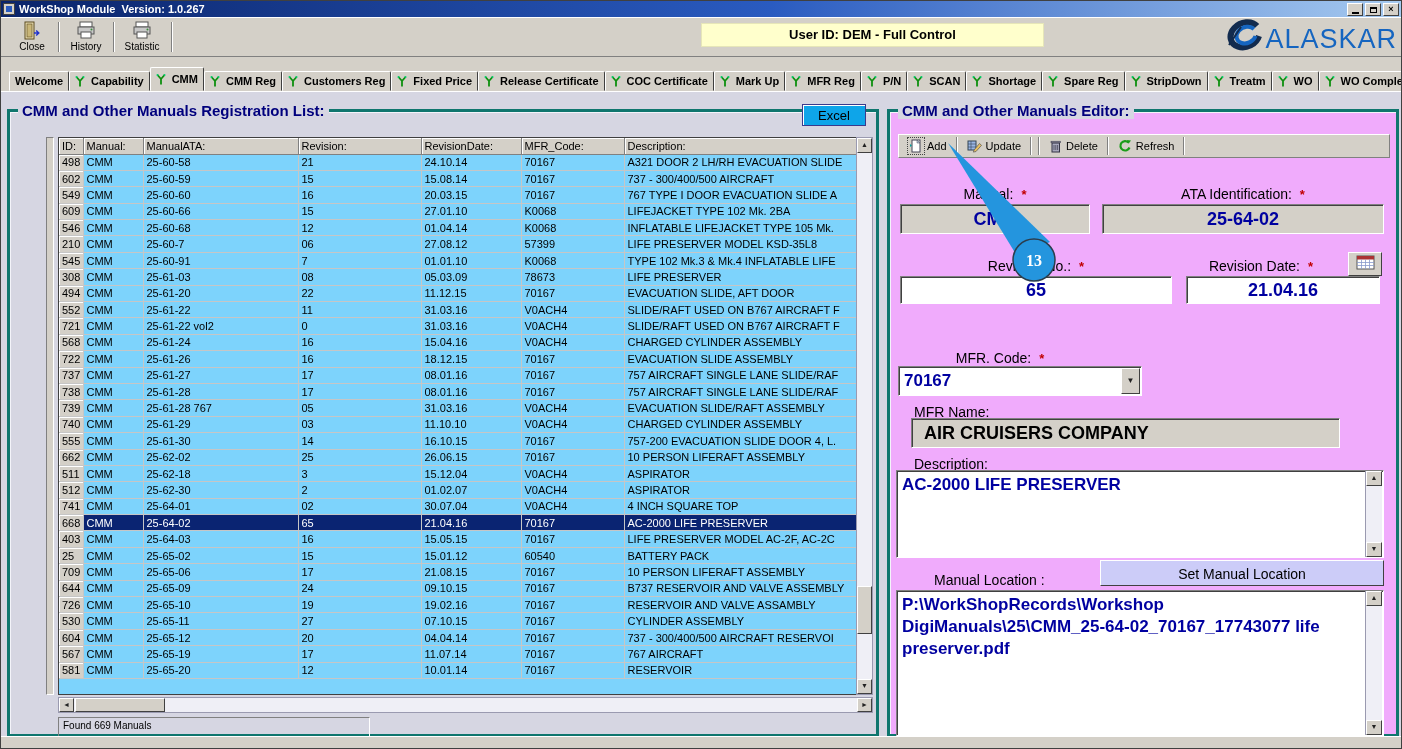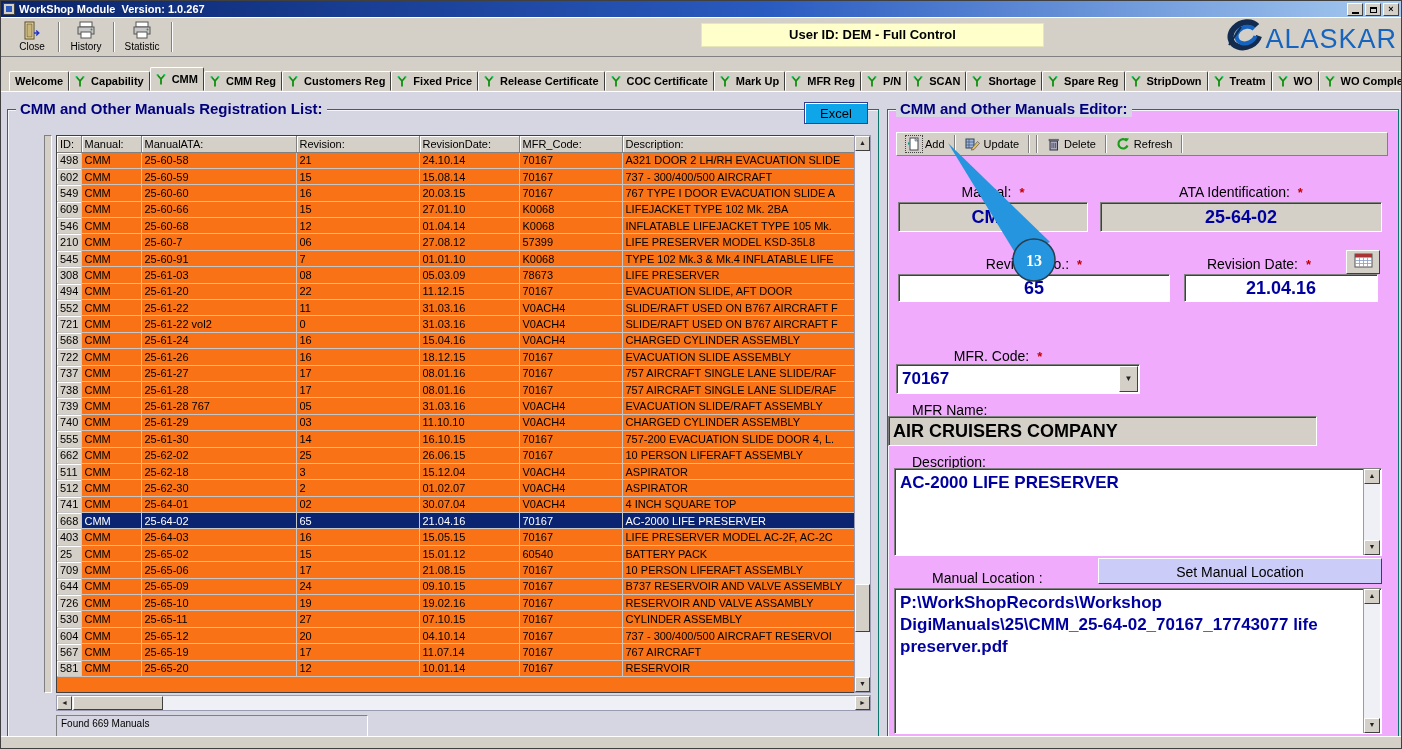--- a/index.html
+++ b/index.html
@@ -23,29 +23,29 @@
   .logo{position:absolute;right:4px;top:2px;display:flex;align-items:center;gap:2px;}
   .logo-text{font-size:27px;color:#1565c0;letter-spacing:1px;font-family:"Liberation Sans",sans-serif;}
   
   .tabstrip{position:absolute;left:8px;top:66px;width:1390px;height:24px;display:flex;align-items:flex-end;}
   .tab{position:relative;height:20px;margin-top:4px;background:#d4d0c8;border:1px solid;border-color:#fff #404040 #d4d0c8 #fff;border-radius:2px 2px 0 0;display:flex;align-items:center;padding:0 5px;font-size:11px;font-weight:bold;white-space:nowrap;color:#000;}
   .tab svg{margin-right:3px;}
   .tab.active{height:24px;margin-top:0;z-index:3;border-bottom:1px solid #d4d0c8;}
   .main-surface{position:absolute;left:0;top:90px;width:1402px;height:645px;background:#d6d6e2;border-top:1px solid #fff;}
   .bottombar{position:absolute;left:0;top:735px;width:1402px;height:14px;background:#d4d0c8;border-top:1px solid #fff;}
   
-  .groupbox{position:absolute;border:1px solid #0f766e;box-shadow:inset 1px 1px 0 #f4f4fa;}
+  .groupbox{position:absolute;border:3px solid #0f766e;box-shadow:inset 1px 1px 0 #f4f4fa;}
   .gb-title{position:absolute;top:-10px;left:8px;padding:0 4px;font-size:15px;font-weight:bold;color:#00007d;background:#d6d6e2;white-space:nowrap;}
   .list-box{left:6px;top:108px;width:872px;height:628px;background:#d6d6e2;}
   .editor-box{left:886px;top:108px;width:512px;height:628px;background:#f0abfc;}
   .editor-box .gb-title{background:#d6d6e2;}
   .excel-btn{position:absolute;top:-8px;right:10px;width:64px;height:22px;background:#0ea5e9;border:1px solid #3a3a8c;box-shadow:inset 1px 1px 0 #fff;font-size:13px;color:#000;text-align:center;line-height:20px;}
   .splitter{position:absolute;left:36px;top:25px;width:8px;height:558px;background:#d4d0c8;border:1px solid;border-color:#808080 #fff #fff #808080;}
   
-  .tablewrap{position:absolute;left:48px;top:25px;width:798px;height:558px;background:#f97316;border:1px solid #404040;border-right:none;overflow:hidden;}
+  .tablewrap{position:absolute;left:48px;top:25px;width:798px;height:558px;background:#7dd3fc;border:1px solid #404040;border-right:none;overflow:hidden;}
   table.grid{border-collapse:collapse;table-layout:fixed;width:798px;font-size:11px;}
   table.grid td,table.grid th{padding:0 3px;white-space:nowrap;overflow:hidden;height:16.4px;border-right:1px solid #c6c6c6;border-bottom:1px solid #c6c6c6;font-weight:normal;text-align:left;color:#000;}
   table.grid th{background:#d4d0c8;border-right:1px solid #808080;border-bottom:1px solid #808080;box-shadow:inset 1px 1px 0 #fff;height:16px;}
   td.idcell{background:#d4d0c8;border-right:1px solid #808080;border-bottom:1px solid #808080;box-shadow:inset 1px 1px 0 #fff;text-align:center;padding:0 1px;}
   tr.selected td{background:#0a2472;color:#fff;}
   tr.selected td.idcell{background:#d4d0c8;color:#000;}
   
   .sb{position:absolute;background:#efeff6;border:1px solid #9a9ab0;}
   .sb-btn{position:absolute;background:#d4d0c8;border:1px solid;border-color:#fff #404040 #404040 #fff;font-size:7px;line-height:12px;text-align:center;color:#222;}
   .sb-thumb{position:absolute;background:#d4d0c8;border:1px solid;border-color:#fff #404040 #404040 #fff;}
@@ -607,21 +607,21 @@
               <td>27</td>
               <td>07.10.15</td>
               <td>70167</td>
               <td>CYLINDER ASSEMBLY</td>
             </tr>
             <tr>
               <td class="idcell">604</td>
               <td>CMM</td>
               <td>25-65-12</td>
               <td>20</td>
-              <td>04.10.14</td>
+              <td>04.04.14</td>
               <td>70167</td>
               <td>737 - 300/400/500 AIRCRAFT RESERVOI</td>
             </tr>
             <tr>
               <td class="idcell">567</td>
               <td>CMM</td>
               <td>25-65-19</td>
               <td>17</td>
               <td>11.07.14</td>
               <td>70167</td>
@@ -722,21 +722,21 @@
     <div class="field white bigval" style="left:10px;top:164px;width:272px;height:28px;">65</div>
     <div class="field white bigval" style="left:296px;top:164px;width:194px;height:28px;">21.04.16</div>
 
     <div class="fld-label" style="left:10px;top:238px;width:200px;"><span>MFR. Code:</span><span class="req">*</span></div>
     <div class="combo">
       <span class="val">70167</span>
       <span class="ddbtn">▼</span>
     </div>
 
     <div class="fld-label lab-left" style="left:24px;top:292px;width:200px;">MFR Name:</div>
-    <div class="field gray" style="left:0;top:306px;width:429px;height:30px;justify-content:flex-start;padding-left:4px;color:#000;font-size:18px;">AIR CRUISERS COMPANY</div>
+    <div class="field gray" style="left:21px;top:306px;width:429px;height:30px;justify-content:flex-start;padding-left:12px;color:#000;font-size:18px;">AIR CRUISERS COMPANY</div>
 
     <div class="fld-label lab-left" style="left:24px;top:344px;width:200px;">Description:</div>
     <div class="textarea" style="left:6px;top:358px;width:488px;height:88px;">AC-2000 LIFE PRESERVER</div>
     <div class="ta-scroll" style="left:475px;top:359px;height:86px;">
       <div class="sb-btn" style="left:0;top:0;width:16px;height:15px;">▲</div>
       <div class="sb-btn" style="left:0;bottom:0;width:16px;height:15px;">▼</div>
     </div>
 
     <div class="fld-label lab-left" style="left:44px;top:460px;width:160px;">Manual Location :</div>
     <button class="setloc-btn">Set Manual Location</button>

